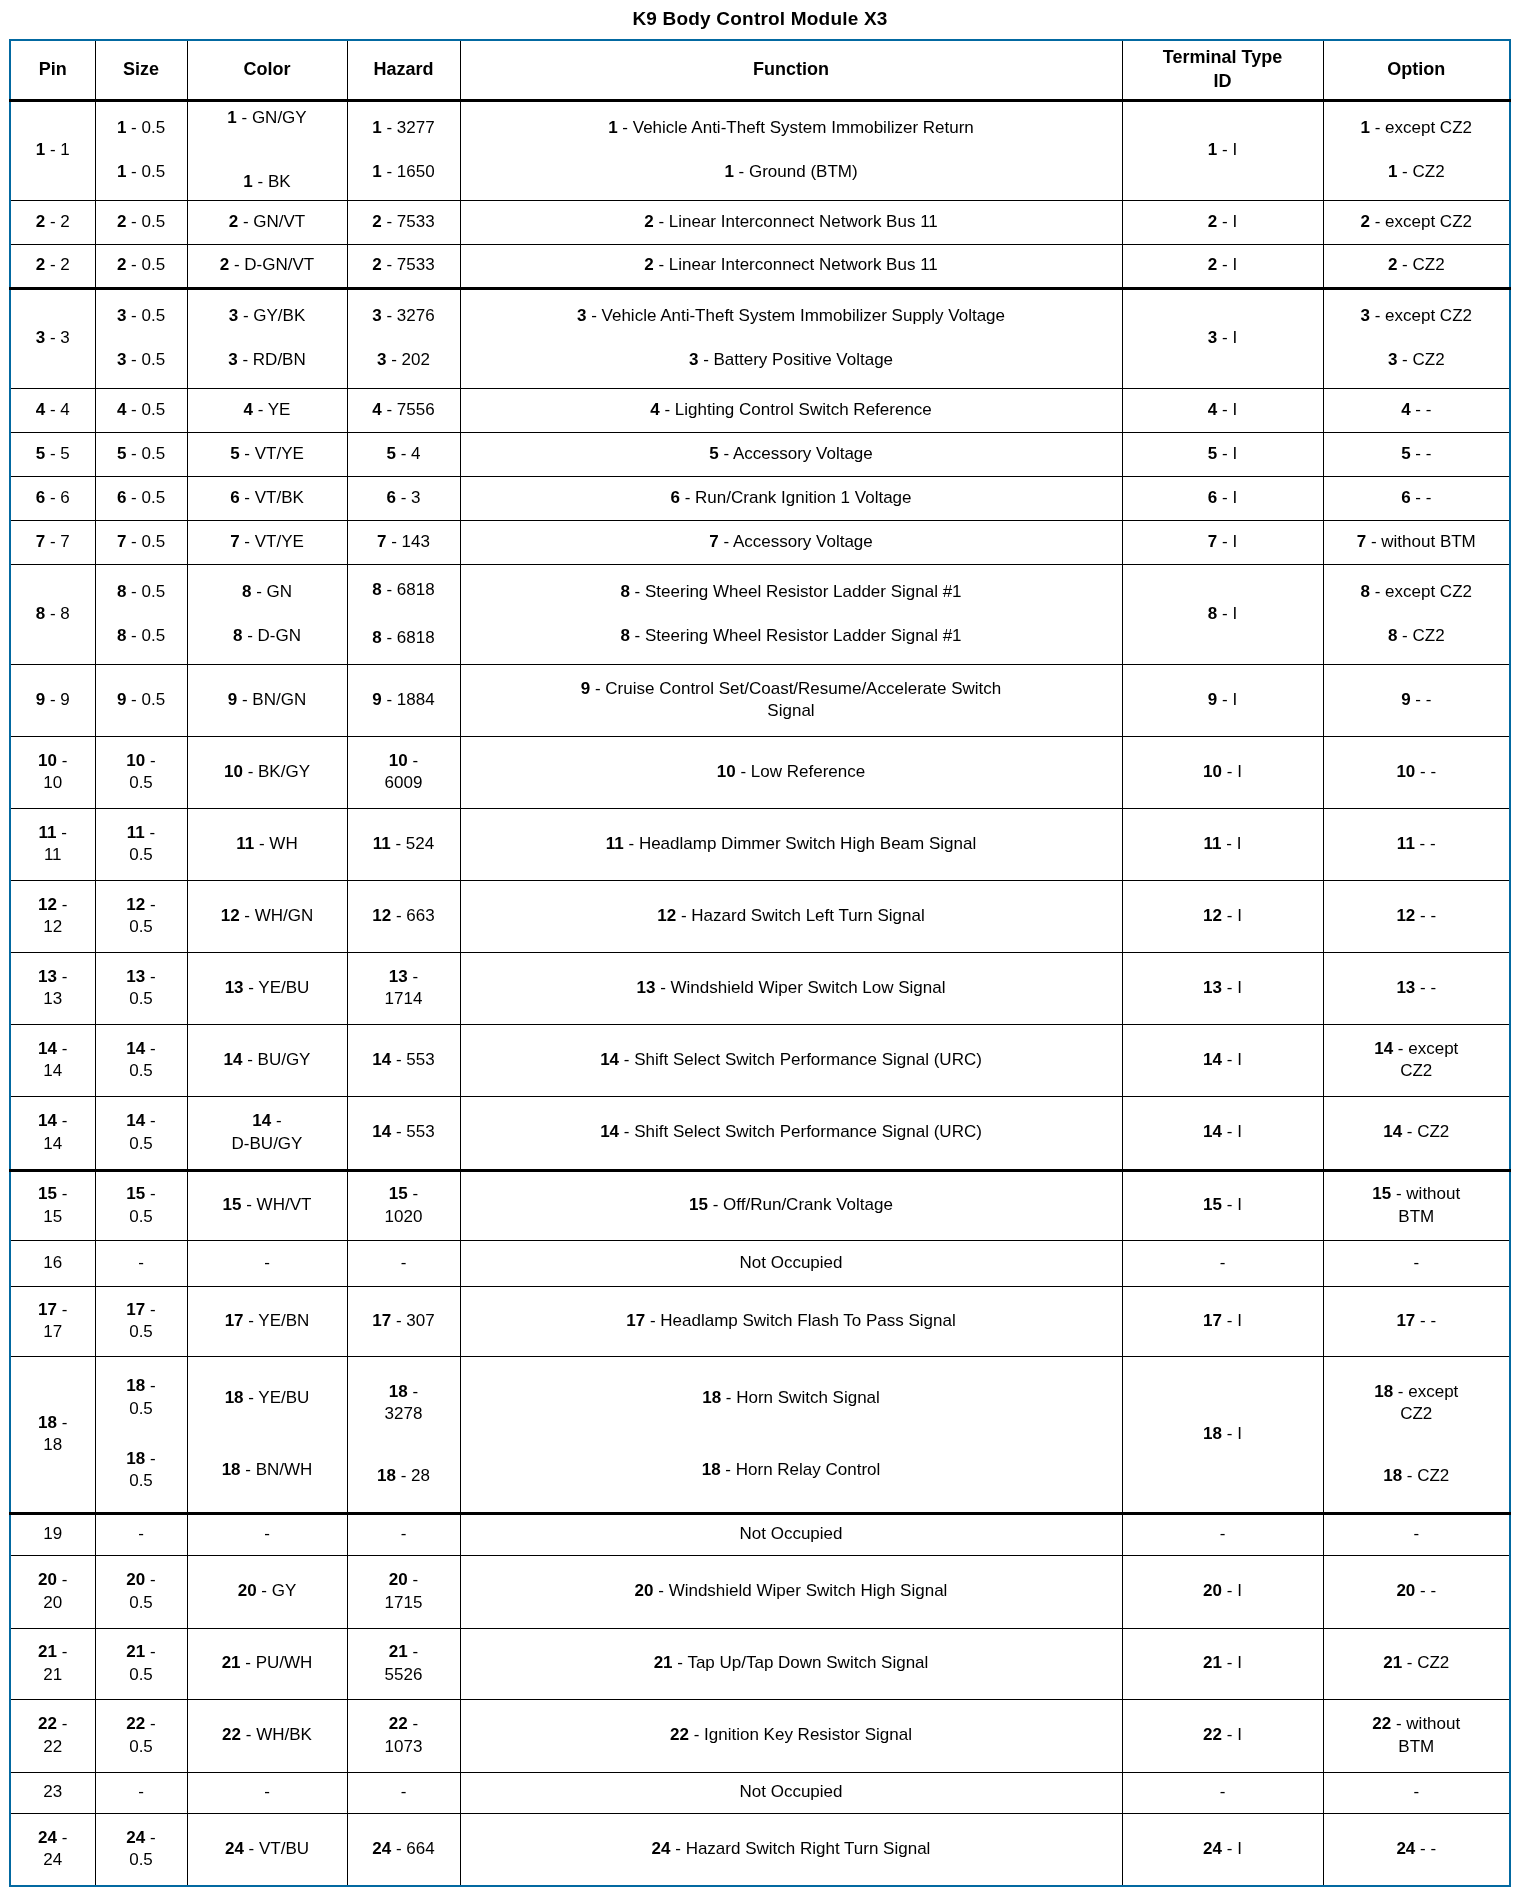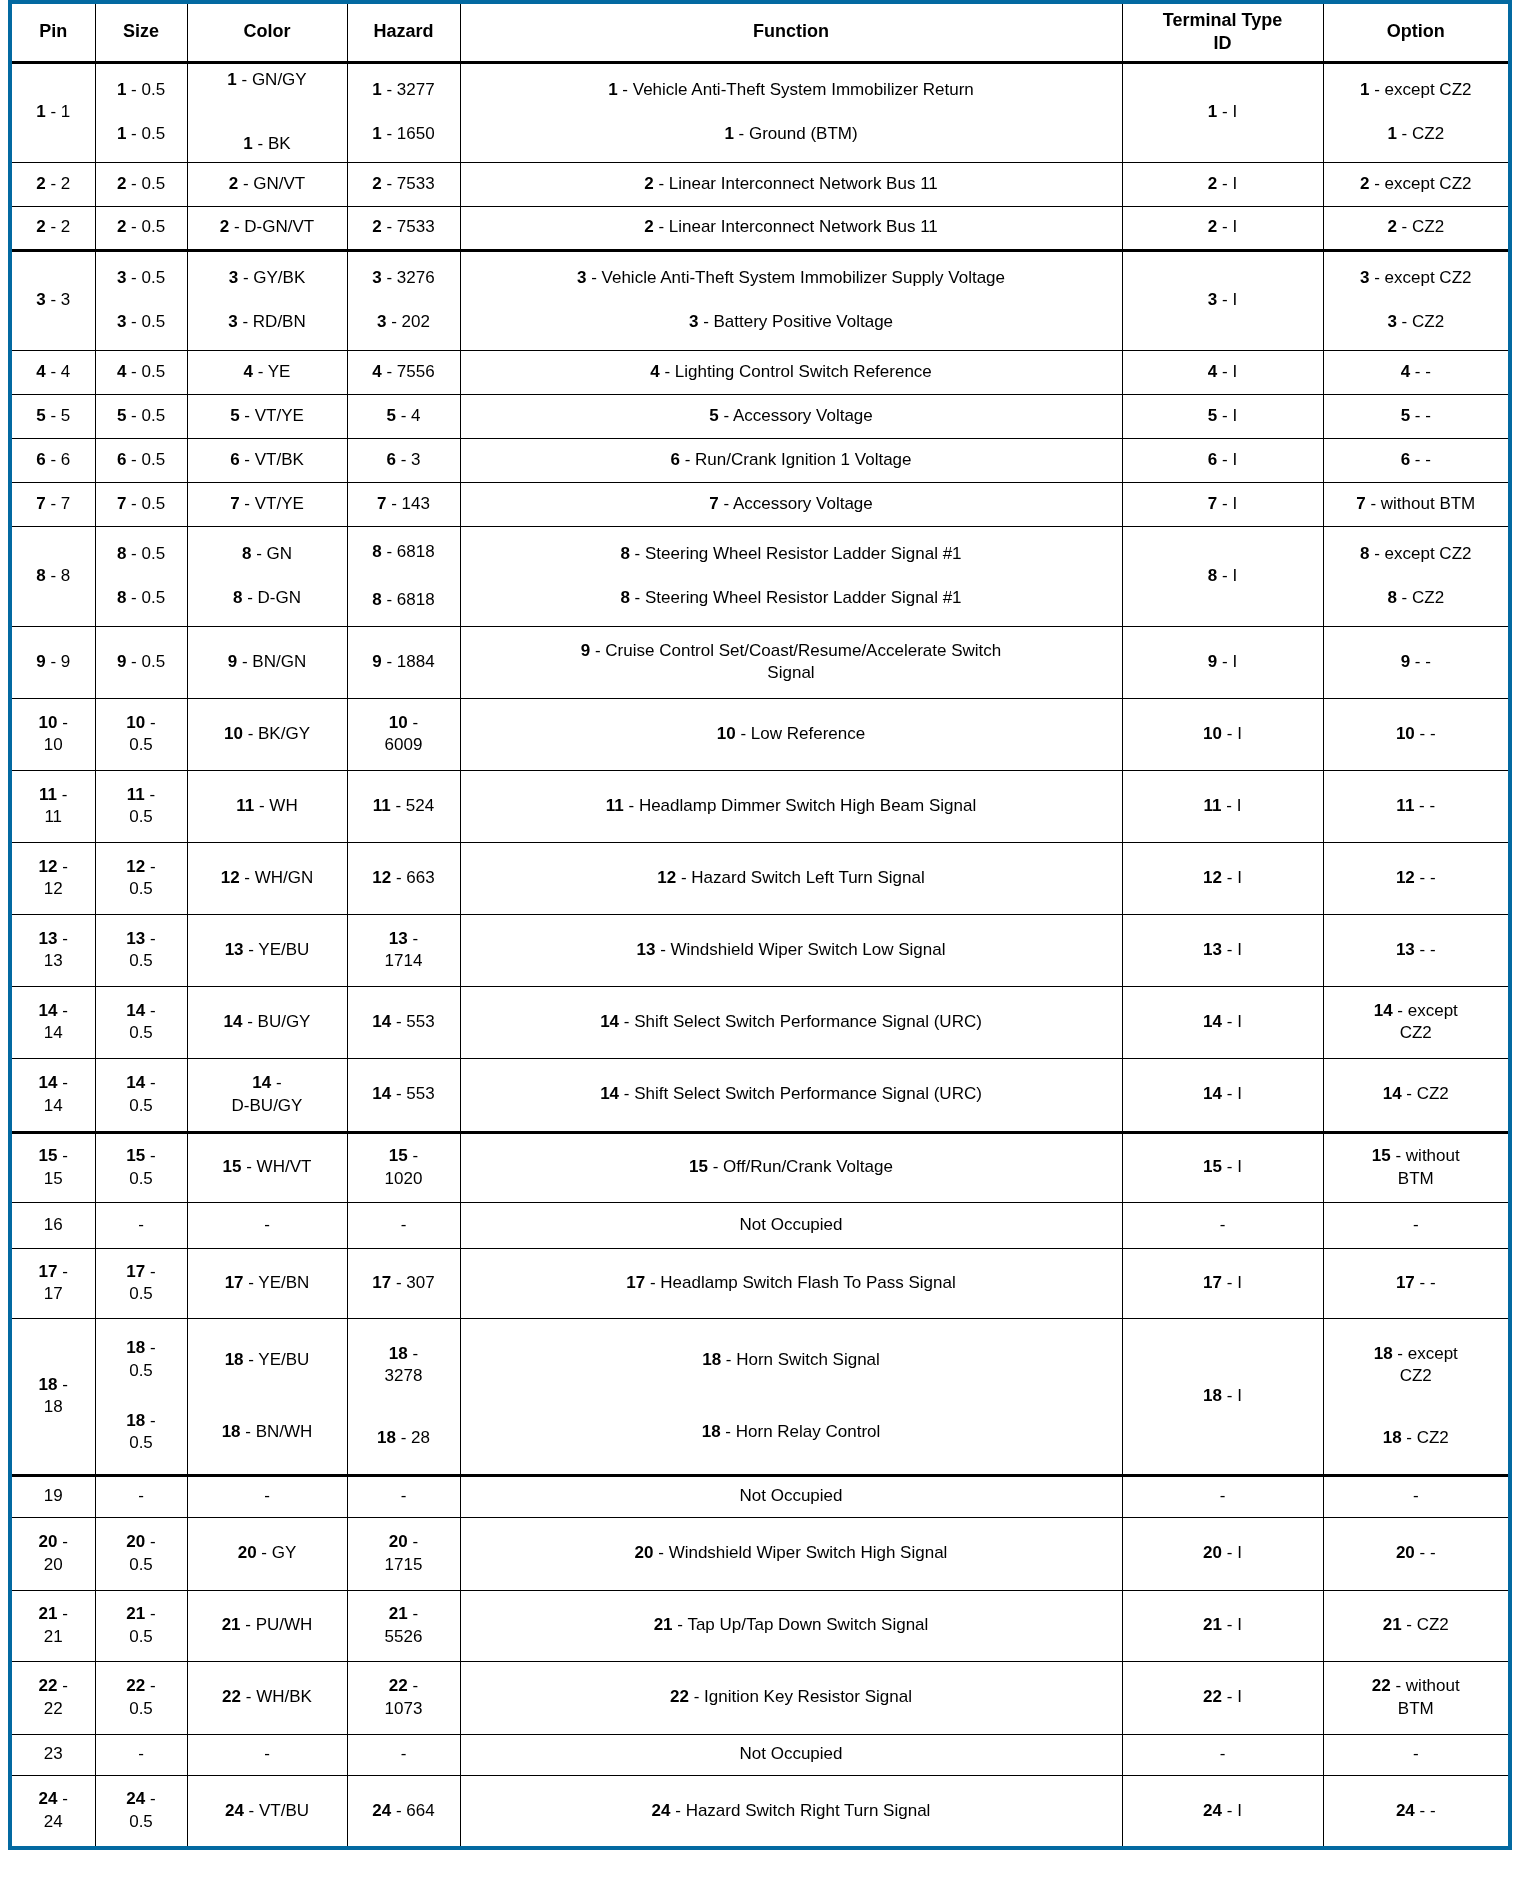--- a/index.html
+++ b/index.html
@@ -1,33 +1,34 @@
 <!DOCTYPE html>
 <html><head>
 <meta charset="utf-8">
 <style>
   html,body{margin:0;padding:0;background:#fff;color:#000;}
   body{font-family:"Liberation Sans",sans-serif;}
   .page{width:1520px;height:1896px;position:relative;background:#fff;overflow:hidden;}
   .title{height:31px;text-align:center;font-weight:bold;font-size:19px;padding-top:8px;letter-spacing:0.2px;}
-  table.pinout{border-collapse:collapse;table-layout:fixed;width:1500px;margin:0 auto;border:4px solid #0369a1;}
+  table.pinout{border-collapse:collapse;table-layout:fixed;width:1500px;margin:0 auto;border:2px solid #0369a1;}
   th,td{border:1.5px solid #000;text-align:center;vertical-align:middle;padding:2px 4px;font-size:17px;overflow:hidden;}
   th{font-size:18px;font-weight:bold;line-height:1.25;}
   thead tr{height:60px;border-bottom:3px solid #000;}
   tr.thick-top{border-top:3px solid #000;}
   .cell{display:flex;flex-direction:column;justify-content:center;align-items:center;width:100%;}
   .cell.multi{justify-content:space-around;}
   .blk{display:flex;flex-direction:column;align-items:center;}
   .ln{white-space:nowrap;line-height:1.32;}
   .ln b{font-weight:bold;}
 </style>
 </head>
 <body>
 
 <div class="page">
+  <div class="title">K9 Body Control Module X3</div>
   <table class="pinout">
     <colgroup id="colgroup">
         <col style="width: 85px;">
         <col style="width: 92px;">
         <col style="width: 160px;">
         <col style="width: 113px;">
         <col style="width: 662px;">
         <col style="width: 201px;">
         <col style="width: 187px;">
       </colgroup>

